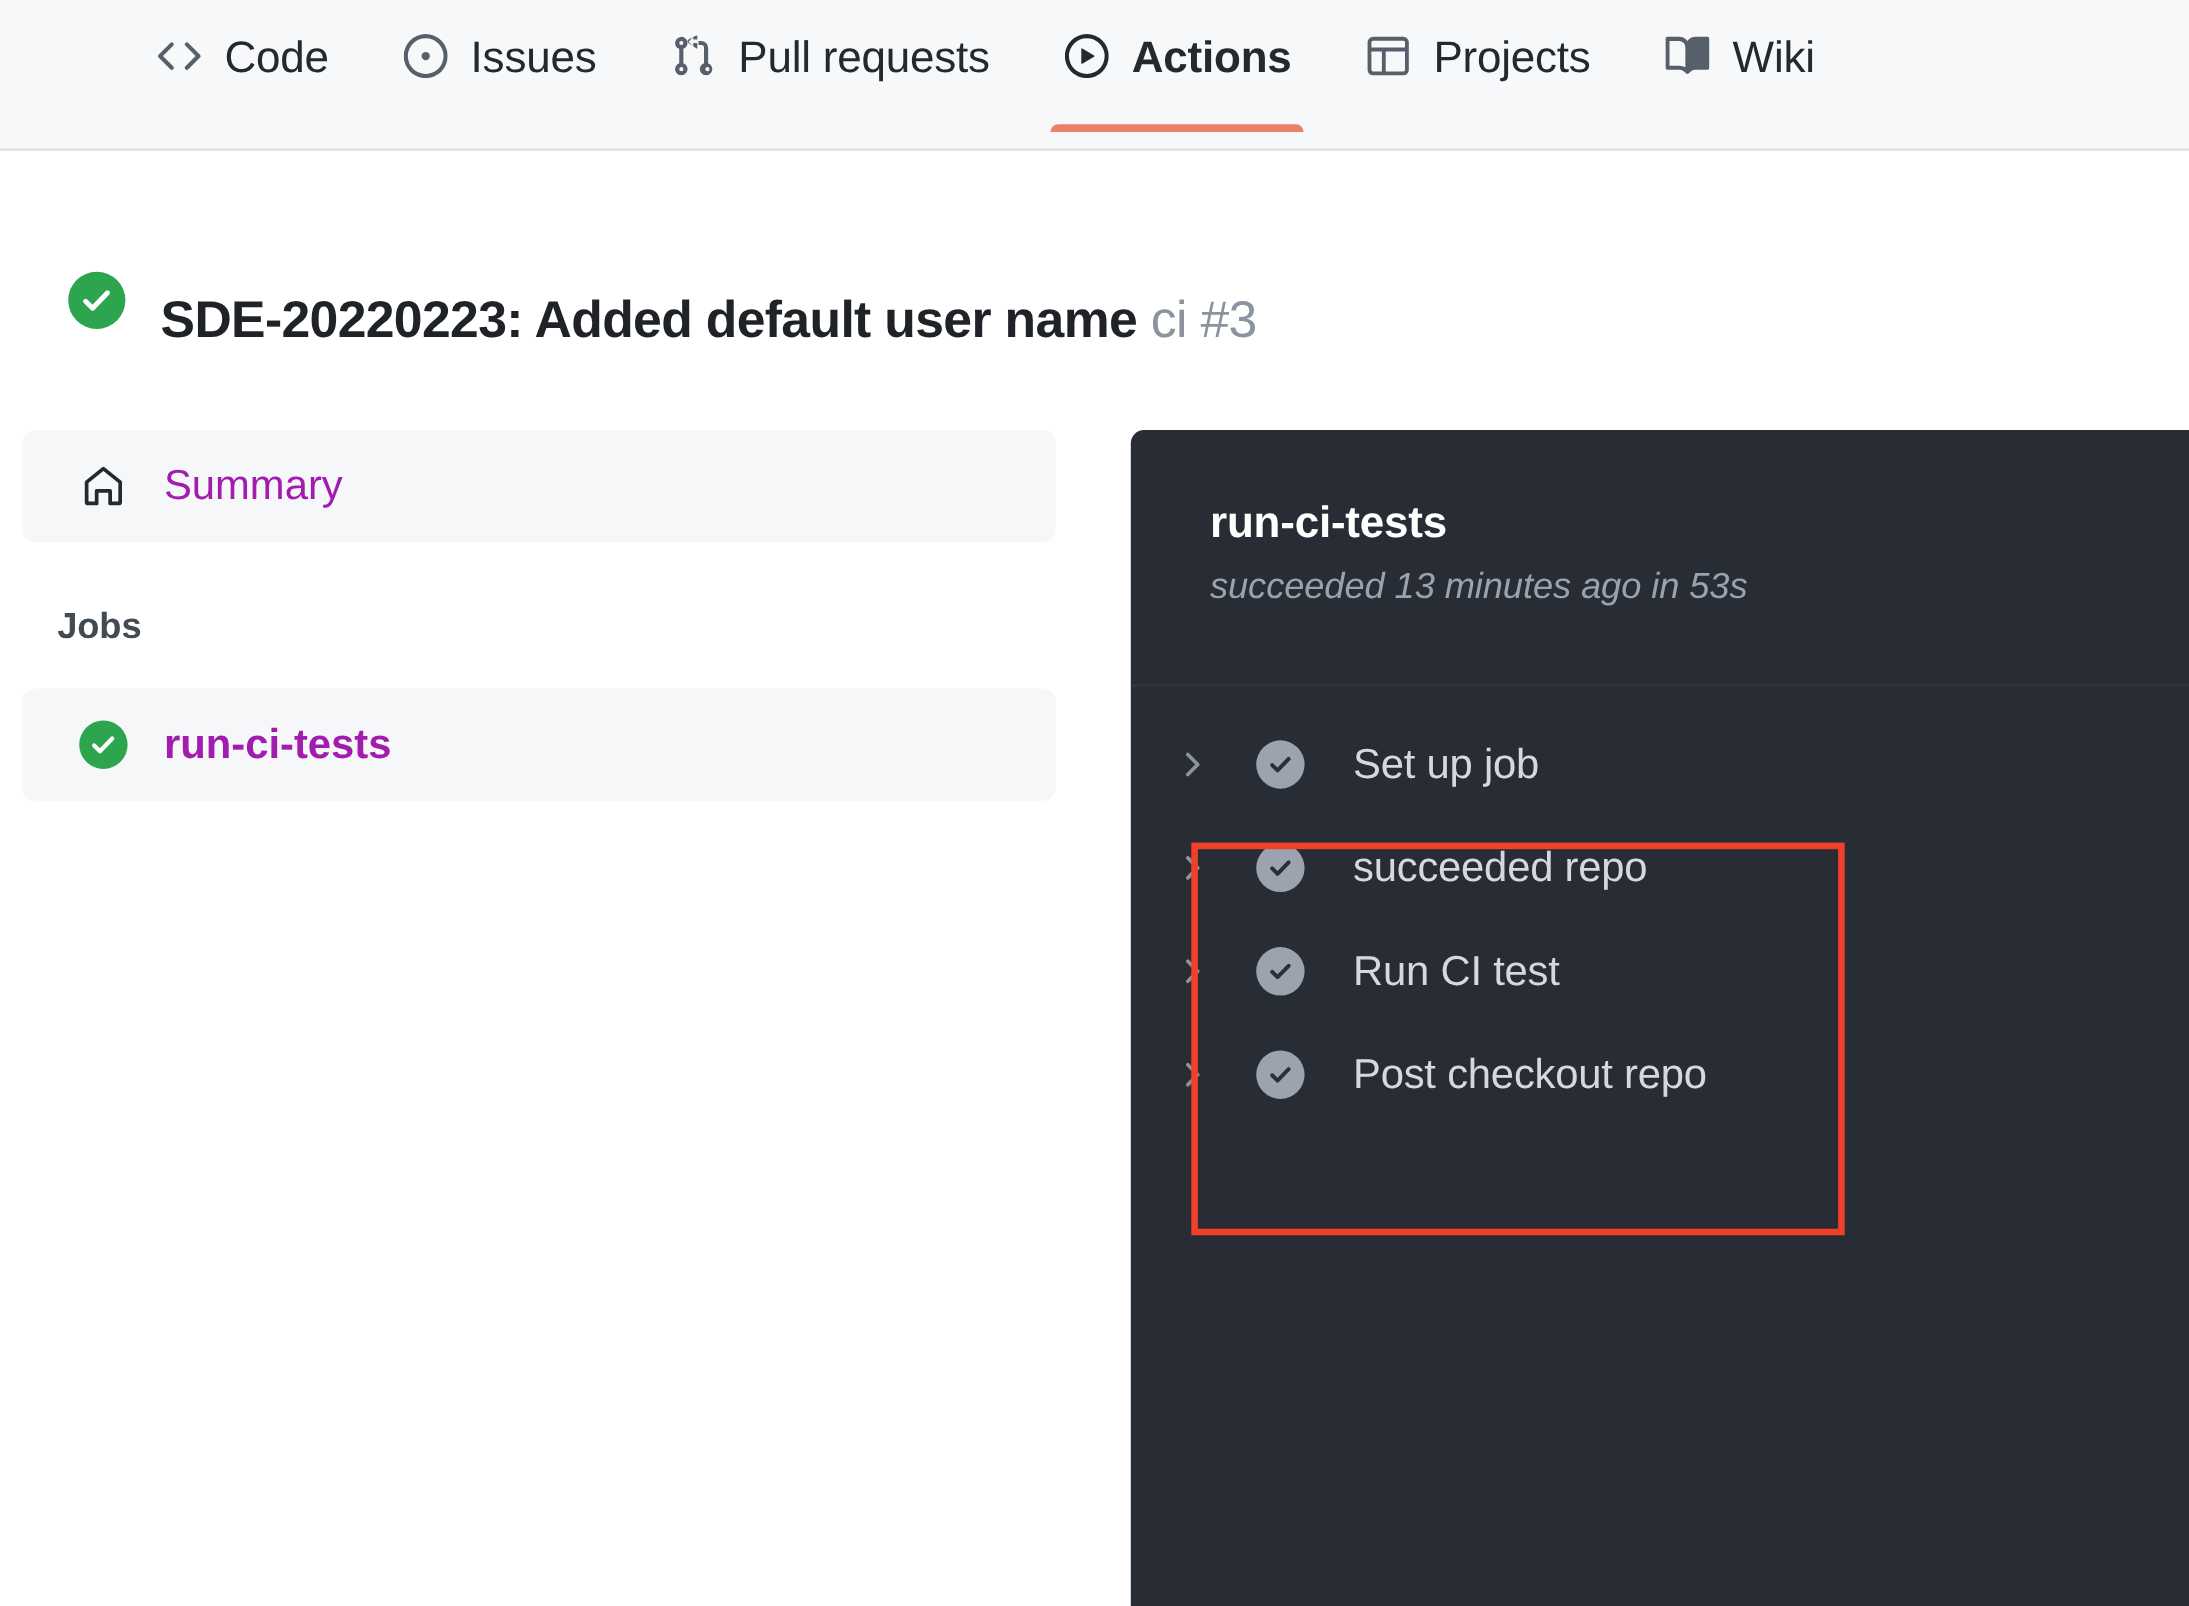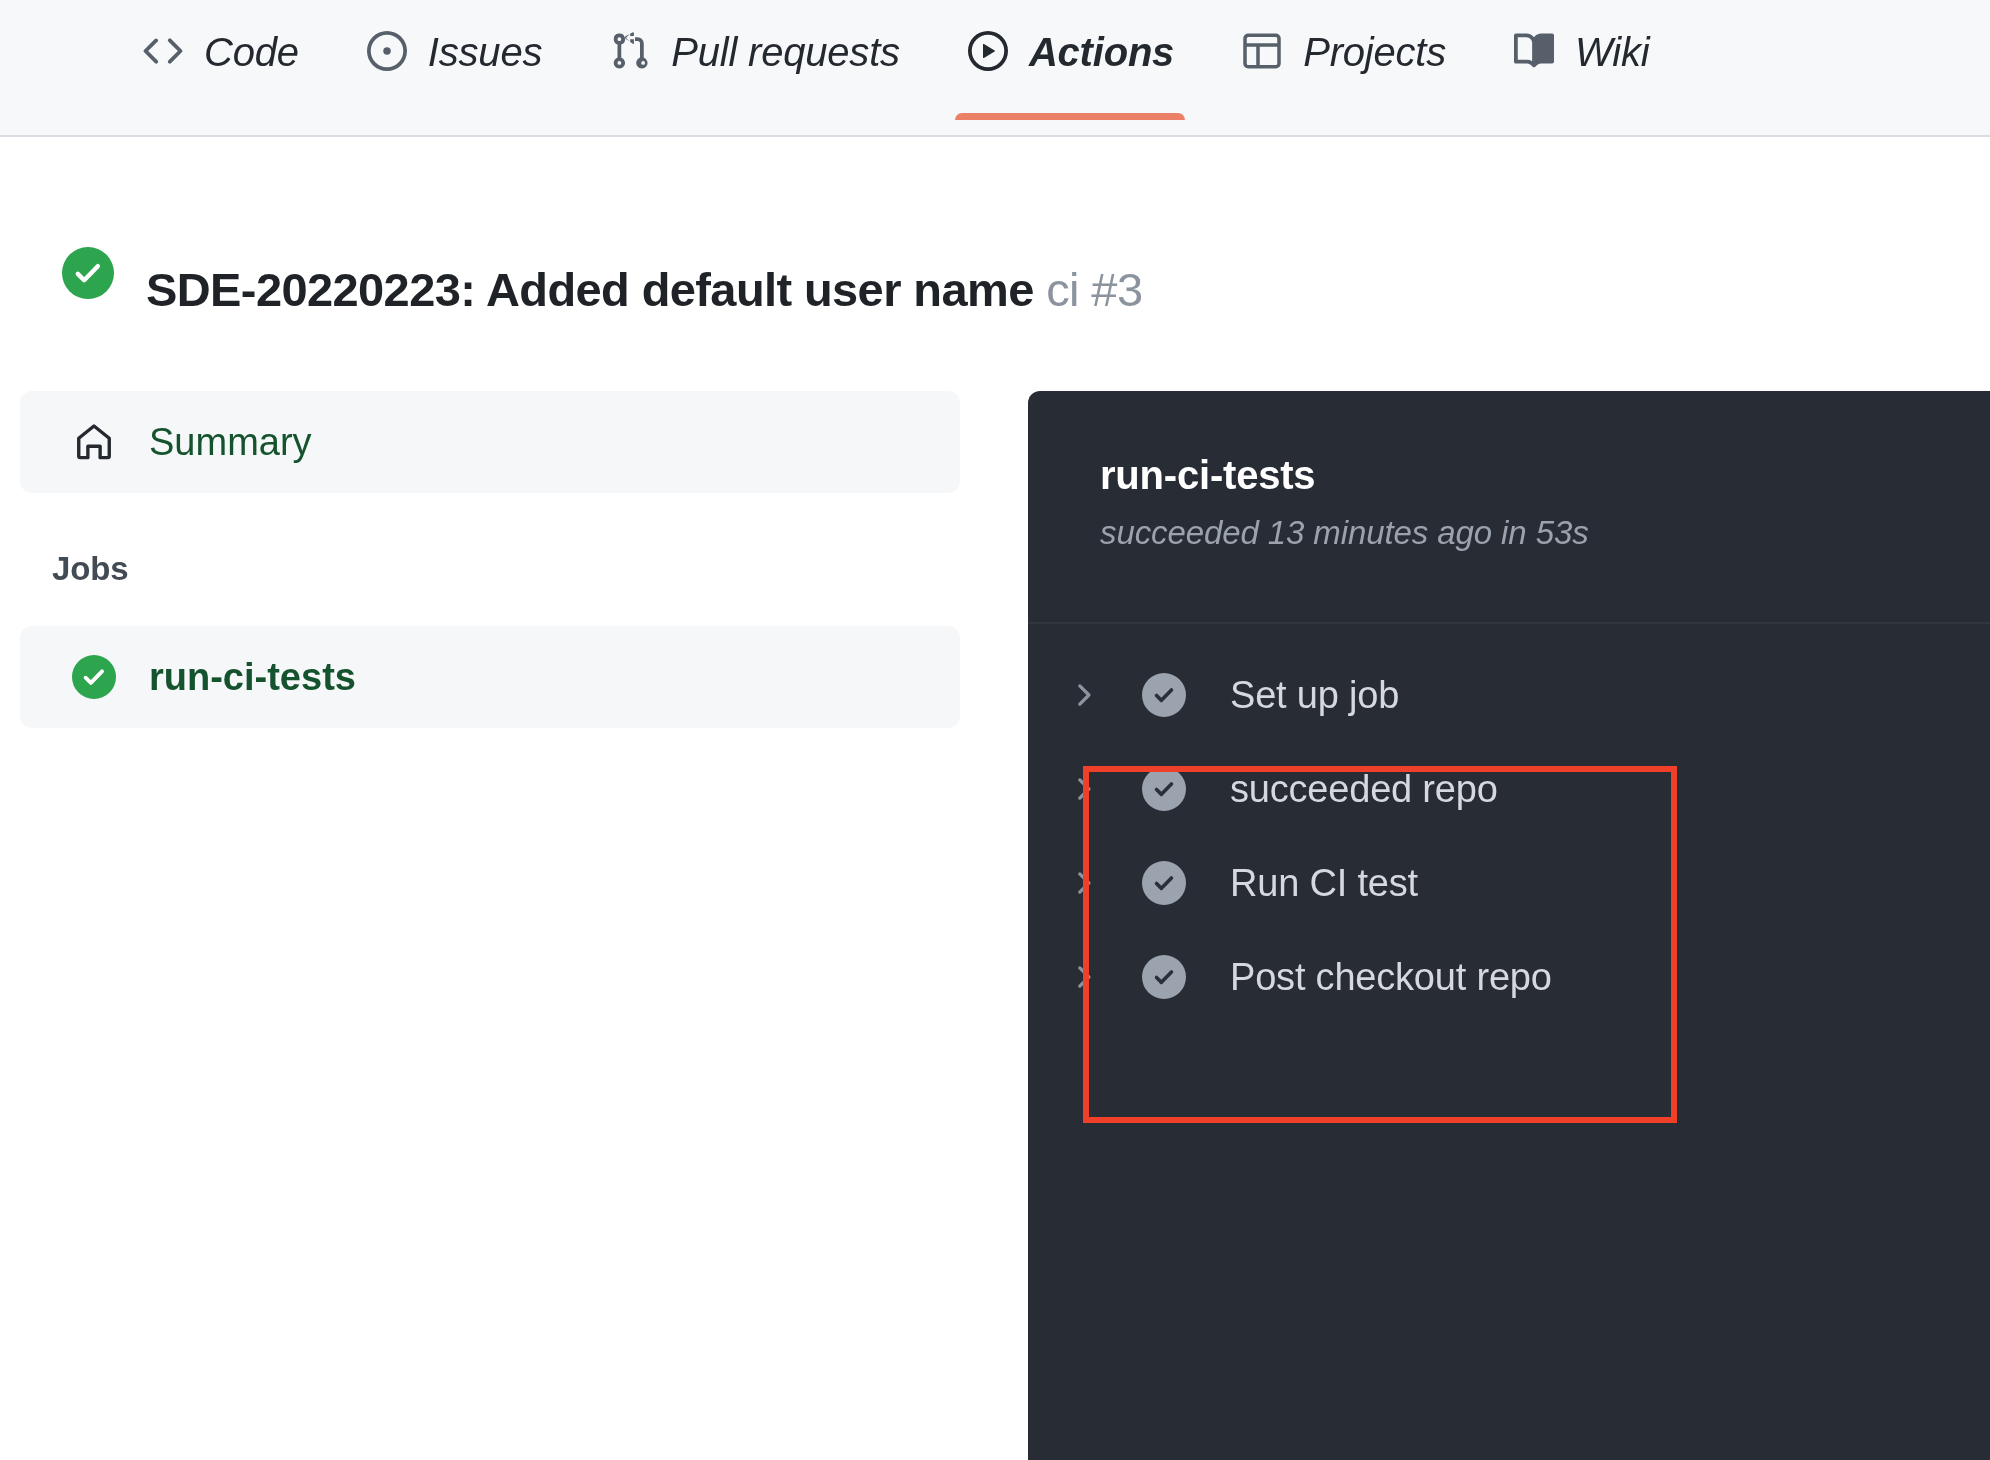--- a/index.html
+++ b/index.html
@@ -30,21 +30,20 @@
     display: flex;
     align-items: center;
     gap: 19px;
     height: 120px;
     padding: 0 33px;
     cursor: pointer;
     color: #24292f;
     font-size: 40px;
     letter-spacing: -0.2px;
     padding-bottom: 18px;
-    font-style: italic;
   }
   .nav-tab .nav-label { line-height: 1; padding-top: 2px; }
   .nav-tab.active .nav-label { font-weight: bold; }
   .nav-tab.active::after {
     content: "";
     position: absolute;
     left: 22px; right: 22px;
     bottom: 0;
     height: 7px;
     background: #ec8066;
@@ -95,21 +94,21 @@
     border-radius: 12px;
     height: 102px;
     display: flex;
     align-items: center;
     padding-left: 52px;
     gap: 33px;
     cursor: pointer;
   }
   .side-card .side-label {
     font-size: 38px;
-    color: #14532d;
+    color: #a21caf;
   }
   .side-card.job .side-label { font-weight: bold; }
   .home-icon { width: 44px; height: 44px; color: #24292f; display: flex; align-items: center; justify-content: center; flex: none;}
   .jobs-heading {
     margin-top: 57px;
     margin-left: 32px;
     font-size: 33px;
     font-weight: bold;
     color: #424a53;
     letter-spacing: -0.1px;

